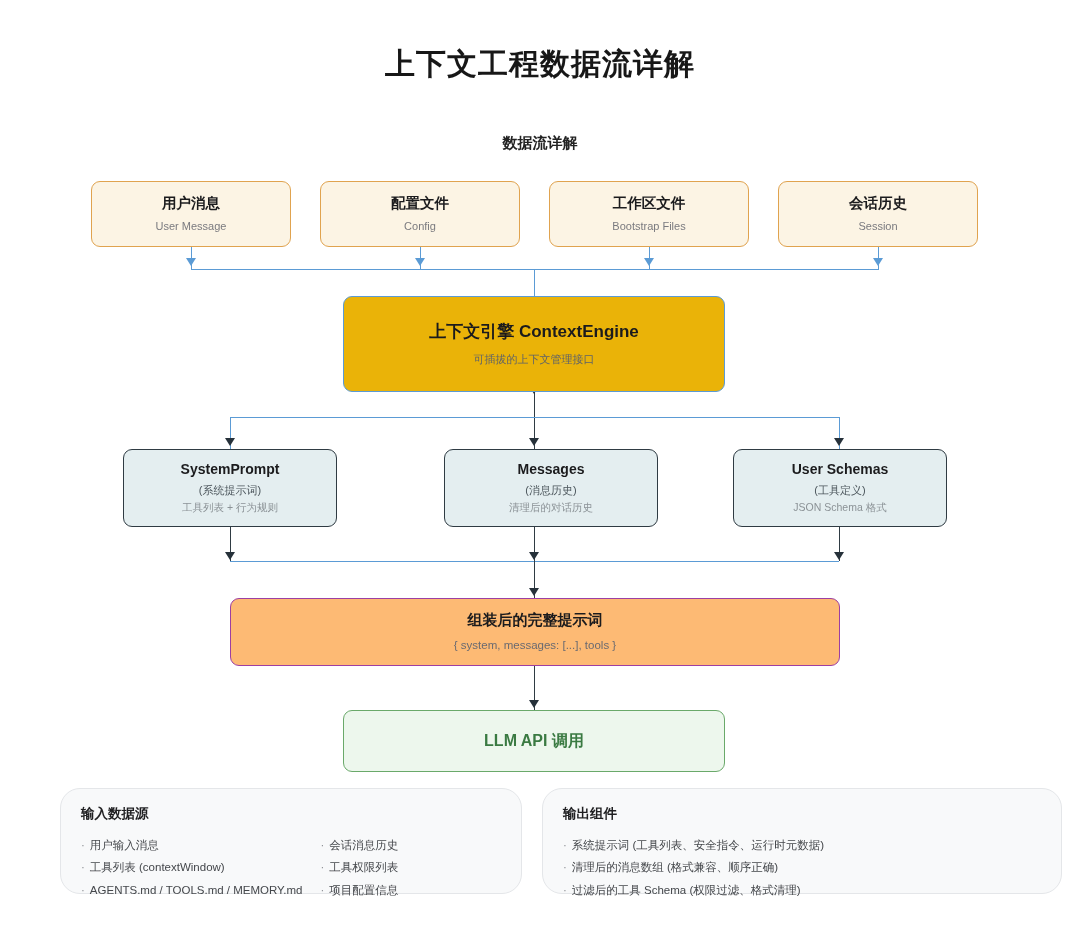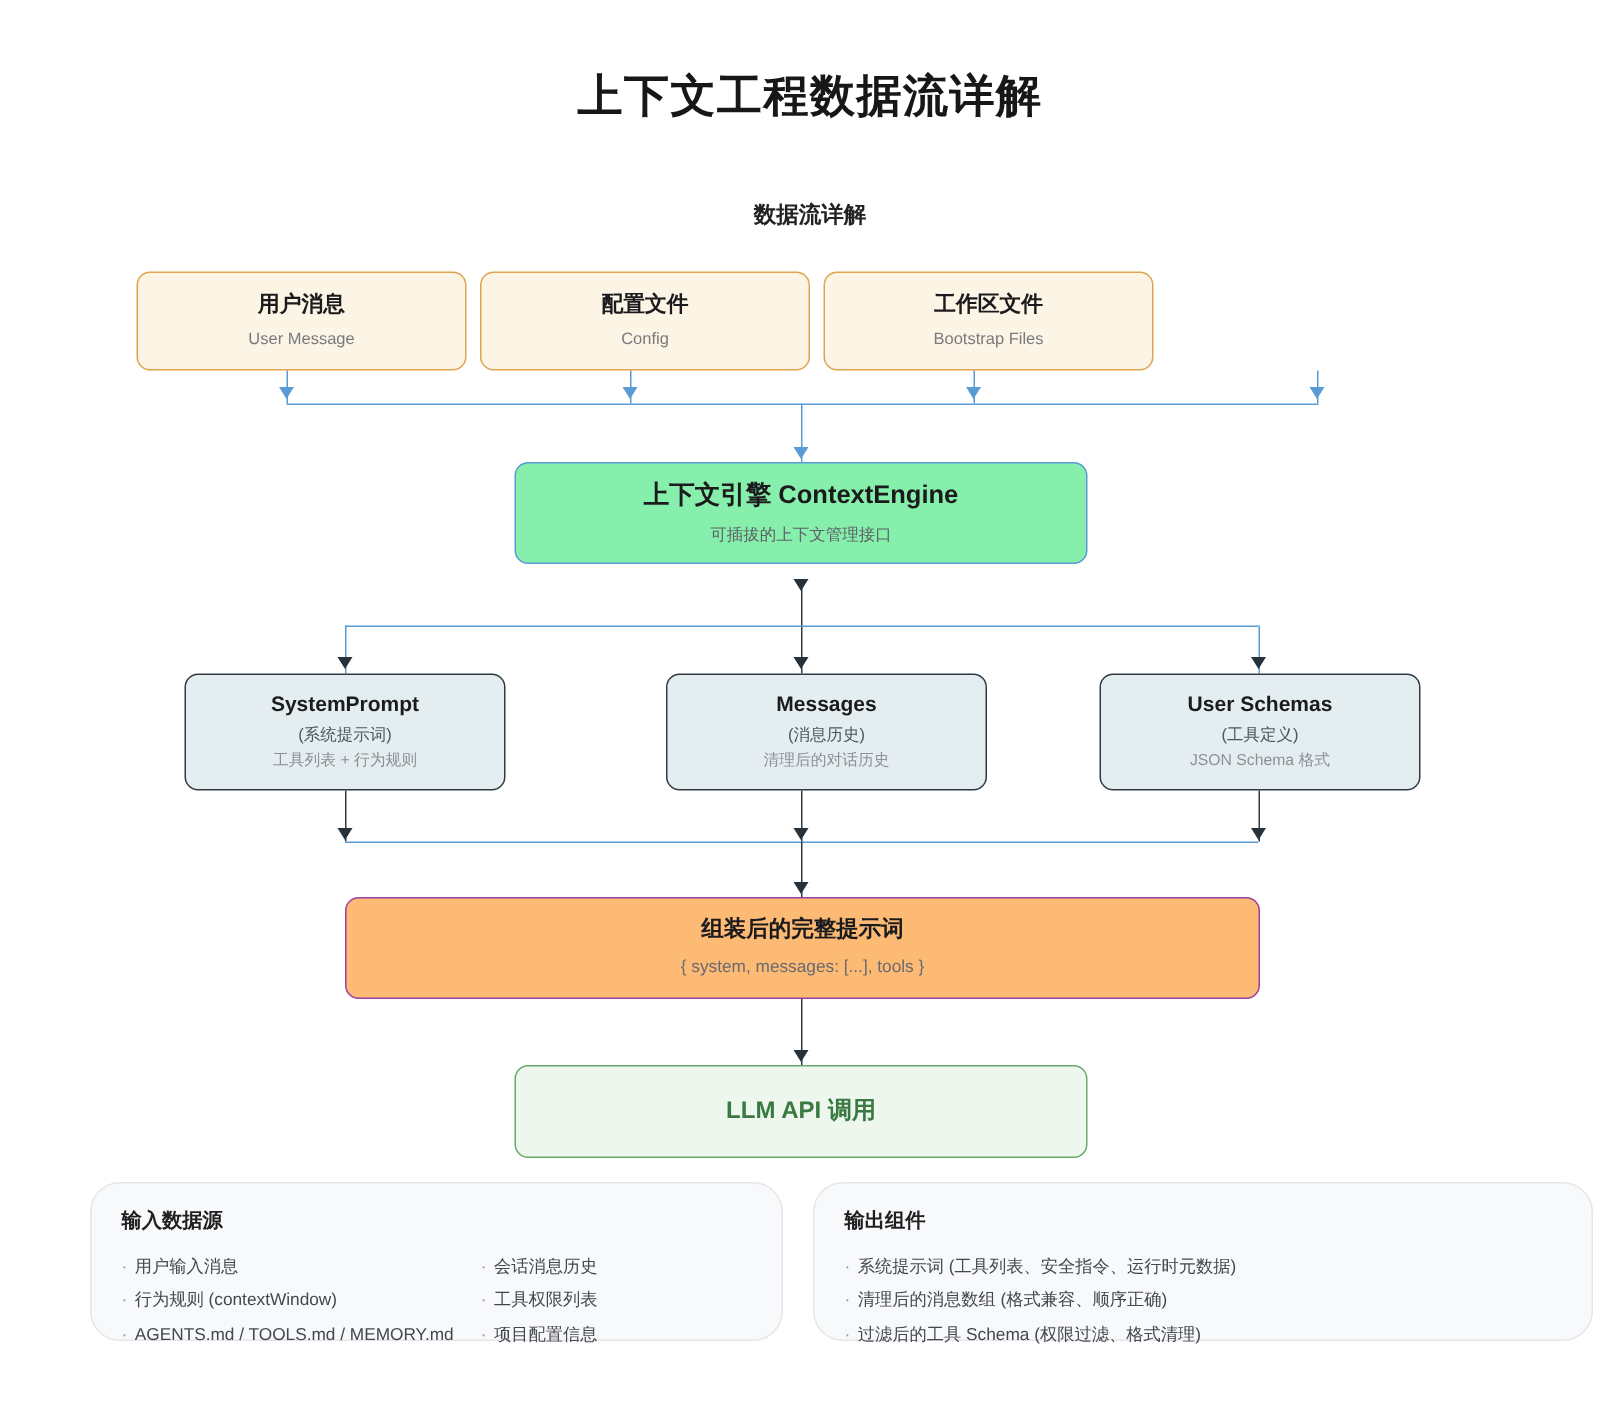--- a/index.html
+++ b/index.html
@@ -67,29 +67,29 @@
     line-height: 1.5;
     color: #8a8a8f;
     margin-top: 2px;
   }
 
   .node.src {
     background: #fcf4e4;
     border-color: #e0a34f;
     top: 181px;
     height: 66px;
-    width: 220px;
+    width: 200px;
   }
   .node.src .t2 { color: #7a7a7f; }
 
   .node.engine {
-    background: #86efac;
+    background: #eab308;
     border-color: #5b9bd5;
-    left: 343px; top: 308px;
-    width: 382px; height: 68px;
+    left: 343px; top: 296px;
+    width: 382px; height: 96px;
   }
   .node.engine .t1 { font-size: 17px; }
   .node.engine .t2 { font-size: 11px; color: #5f6368; margin-top: 7px; }
 
   .node.comp {
     background: #e4eef0;
     border-color: #2f3b43;
     top: 449px;
     height: 78px;
     width: 214px;
@@ -176,20 +176,24 @@
     <div class="t1">用户消息</div>
     <div class="t2">User Message</div>
   </div>
   <div class="node src" style="left:320px;">
     <div class="t1">配置文件</div>
     <div class="t2">Config</div>
   </div>
   <div class="node src" style="left:549px;">
     <div class="t1">工作区文件</div>
     <div class="t2">Bootstrap Files</div>
+  </div>
+  <div class="node src" style="left:778px;">
+    <div class="t1">会话历史</div>
+    <div class="t2">Session</div>
   </div>
 
   <div class="wire v" style="left:191px; top:247px; height:22px;"></div>
   <div class="arrow" style="left:186px; top:258px;"></div>
   <div class="wire v" style="left:420px; top:247px; height:22px;"></div>
   <div class="arrow" style="left:415px; top:258px;"></div>
   <div class="wire v" style="left:649px; top:247px; height:22px;"></div>
   <div class="arrow" style="left:644px; top:258px;"></div>
   <div class="wire v" style="left:878px; top:247px; height:22px;"></div>
   <div class="arrow" style="left:873px; top:258px;"></div>
@@ -248,21 +252,21 @@
 
   <div class="node llm">
     <div class="t1">LLM API 调用</div>
   </div>
 
   <div class="legend" id="legend-inputs">
     <h4>输入数据源</h4>
     <div class="cols">
       <ul>
         <li><span class="dot">·</span><span>用户输入消息</span></li>
-        <li><span class="dot">·</span><span>行为规则 (contextWindow)</span></li>
+        <li><span class="dot">·</span><span>工具列表 (contextWindow)</span></li>
         <li><span class="dot">·</span><span>AGENTS.md / TOOLS.md / MEMORY.md</span></li>
       </ul>
       <ul>
         <li><span class="dot">·</span><span>会话消息历史</span></li>
         <li><span class="dot">·</span><span>工具权限列表</span></li>
         <li><span class="dot">·</span><span>项目配置信息</span></li>
       </ul>
     </div>
   </div>
 

